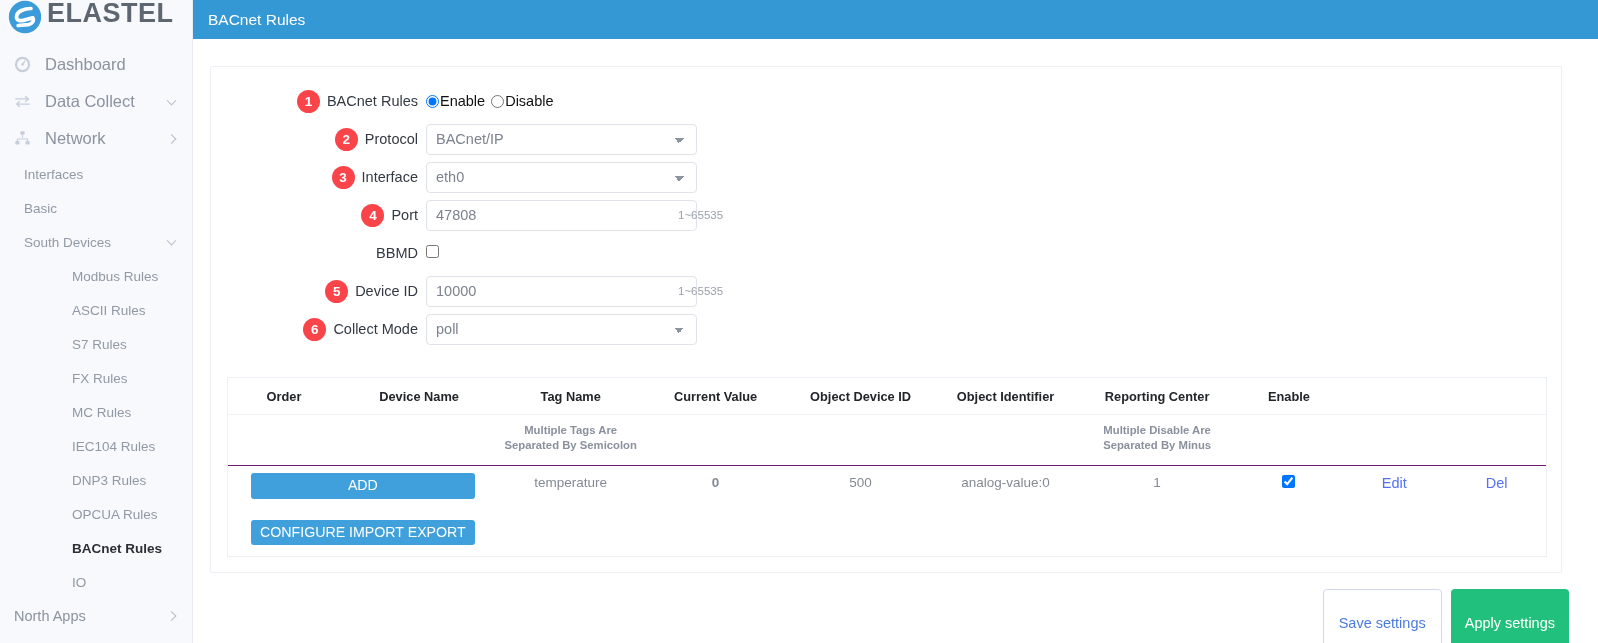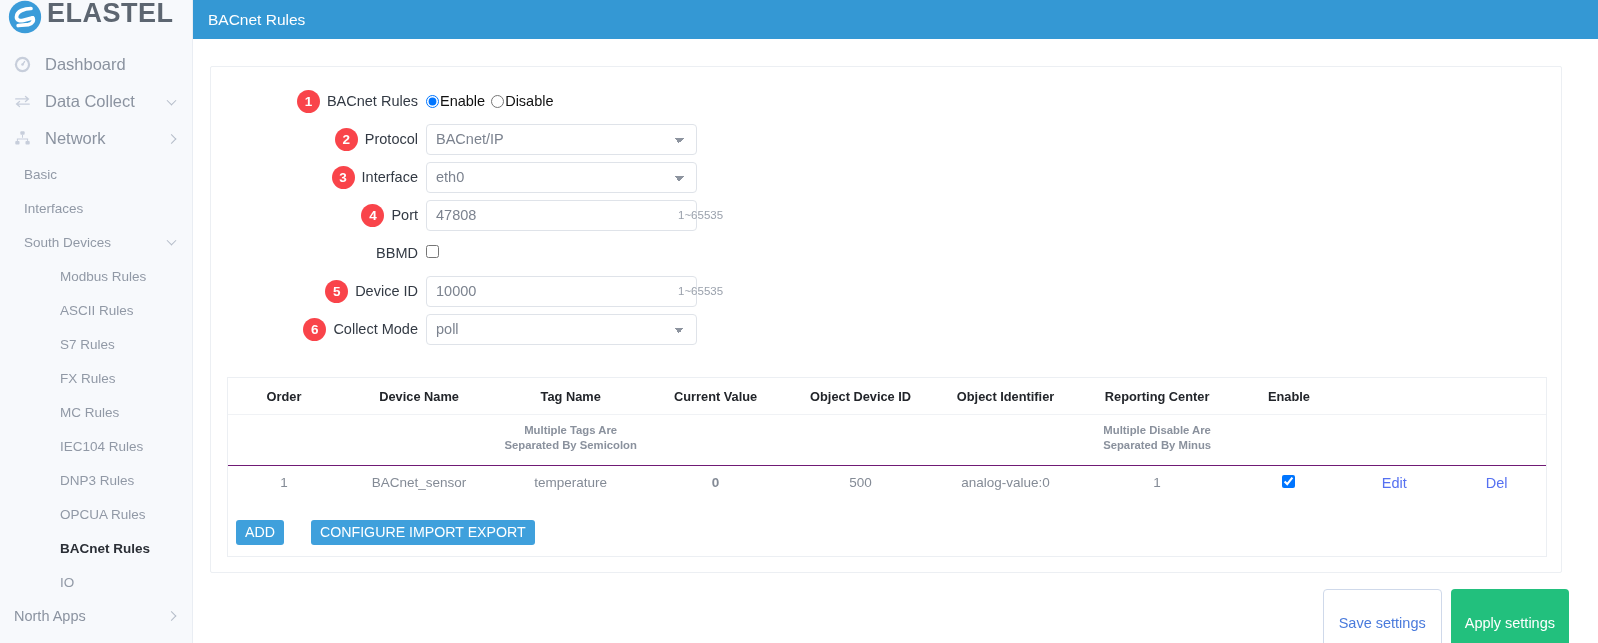--- a/index.html
+++ b/index.html
@@ -45,21 +45,21 @@
     border-right: 1.6px solid #b4bcc8;
     border-bottom: 1.6px solid #b4bcc8;
   }
   .chev.right { transform: translateY(-50%) rotate(-45deg); }
   .chev.down  { transform: translateY(-70%) rotate(45deg); }
   .nav-sub {
     height: 34px; display: flex; align-items: center;
     padding-left: 24px; font-size: 13.5px; color: #9199a6;
     position: relative;
   }
-  .nav-sub.lvl2 { padding-left: 60px; }
+  .nav-sub.lvl2 { padding-left: 32px; margin-left: 40px; }
   .nav-sub.active { color: #2b2f36; font-weight: bold; }
 
   
   #topbar {
     position: absolute; left: 193px; top: 0;
     width: 1405px; height: 39px;
     background: #3498d4;
     color: #ffffff;
     display: flex; align-items: center;
     padding-left: 15px;
@@ -150,21 +150,21 @@
     vertical-align: middle;
   }
   tr.note td {
     font-size: 11.3px; color: #8a919d; font-weight: bold;
     line-height: 1.32; padding: 8px 6px 12px;
     border-bottom: 1px solid #701a75;
   }
   td.val-blue { color: #1727e0; font-weight: bold; font-size: 14px; }
   td.act a { color: #5570f1; text-decoration: none; font-size: 14.5px; }
 
-  .tbtns { position: absolute; left: 8px; bottom: 11px; display: flex; gap: 27px; }
+  .tbtns { position: absolute; left: 23px; bottom: 11px; display: flex; gap: 21px; flex-direction: column; }
   .btn-blue {
     background: #3fa0dc; color: #fff;
     border: none; border-radius: 3px;
     font-size: 14.2px; padding: 4px 9px 5px;
     font-family: "Liberation Sans", sans-serif;
     cursor: pointer; line-height: 1.15;
   }
 
   
   .footer {
@@ -228,24 +228,24 @@
           <rect x="1.5" y="13" width="5" height="4" rx="1"></rect>
           <rect x="13.5" y="13" width="5" height="4" rx="1"></rect>
           <path d="M10 5.5v3.5M4 13v-2.5h12V13" stroke="#c7cedb" stroke-width="1.2" fill="none"></path>
         </svg>
     </span>
     <span class="nav-label">Network</span>
     <i class="chev right"></i>
   </div>
 
   <div class="nav-sub">
+      <span>Interfaces</span>
+    </div>
+  <div class="nav-sub">
       <span>Basic</span>
-    </div>
-  <div class="nav-sub">
-      <span>Interfaces</span>
     </div>
   <div class="nav-sub">
     <span>South Devices</span>
     <i class="chev down"></i>
   </div>
   <div class="nav-sub lvl2">
       <span>Modbus Rules</span>
     </div>
   <div class="nav-sub lvl2">
       <span>ASCII Rules</span>

